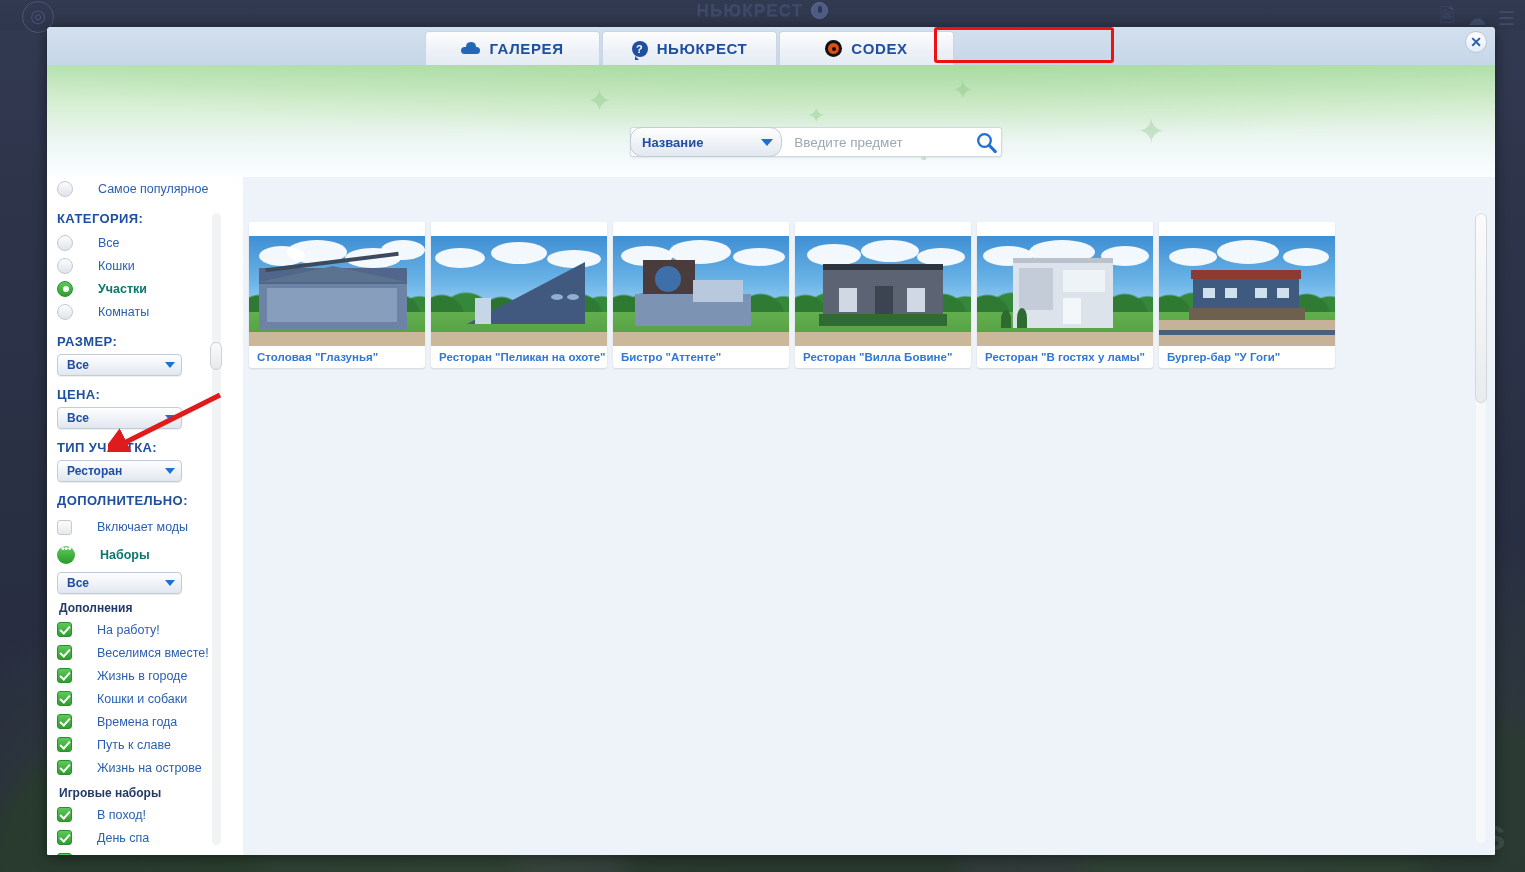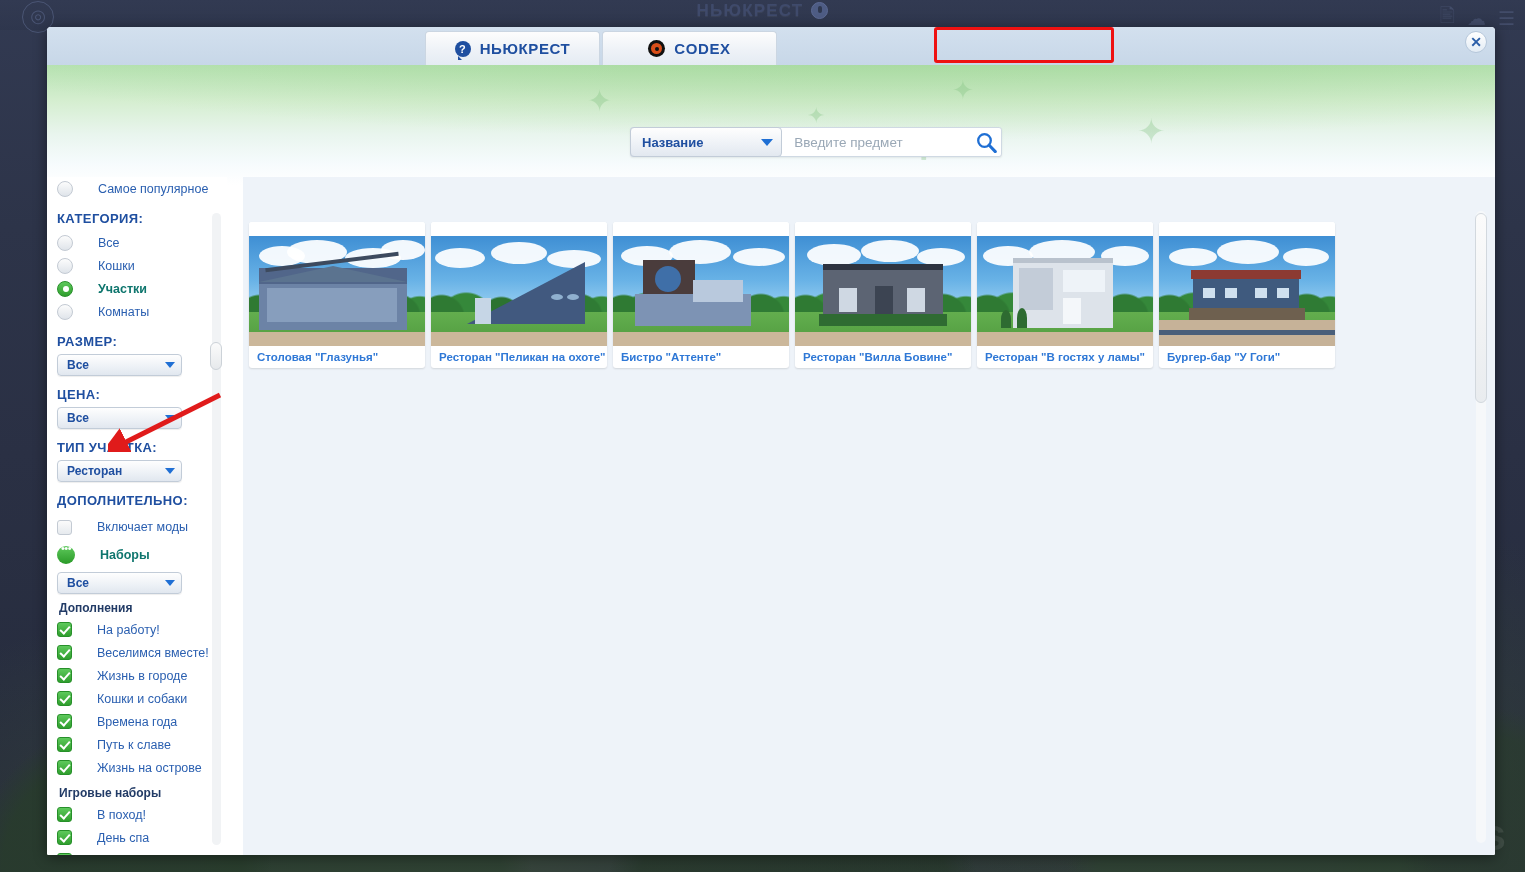--- a/index.html
+++ b/index.html
@@ -227,21 +227,21 @@
     border-radius: 3px;
     box-shadow: 0 1px 2px rgba(0,0,0,.08);
   }
   .search-select {
     width: 171px; height: 30px;
     margin: -1px 0 -1px -1px;
     display: flex; align-items: center; justify-content: space-between;
     padding: 0 8px 0 11px;
     background: linear-gradient(180deg,#fefefe 0%, #edf1f6 60%, #e2e8f0 100%);
     border: 1px solid #c2ccd8;
-    border-radius: 4px;
+    border-radius: 12px;
     color: #1f4fa0; font-size: 13px; font-weight: bold;
     cursor: pointer;
   }
   .caret {
     width: 0; height: 0;
     border-left: 6px solid transparent;
     border-right: 6px solid transparent;
     border-top: 7px solid #1f6fd4;
   }
   .search-input {
@@ -460,20 +460,24 @@
   </div>
 
   <div class="watermark">xGamers</div>
 
   <div id="dialog">
 
     <div class="dialog-header">
 
       <div class="tabs">
 
+        <div class="tab">
+          <span class="ic-cloud"></span>
+          <span>ГАЛЕРЕЯ</span>
+        </div>
 
         <div class="tab">
           <span class="ic-news">?</span>
           <span>НЬЮКРЕСТ</span>
         </div>
 
         <div class="tab">
           <span class="ic-codex"></span>
           <span>CODEX</span>
         </div>

